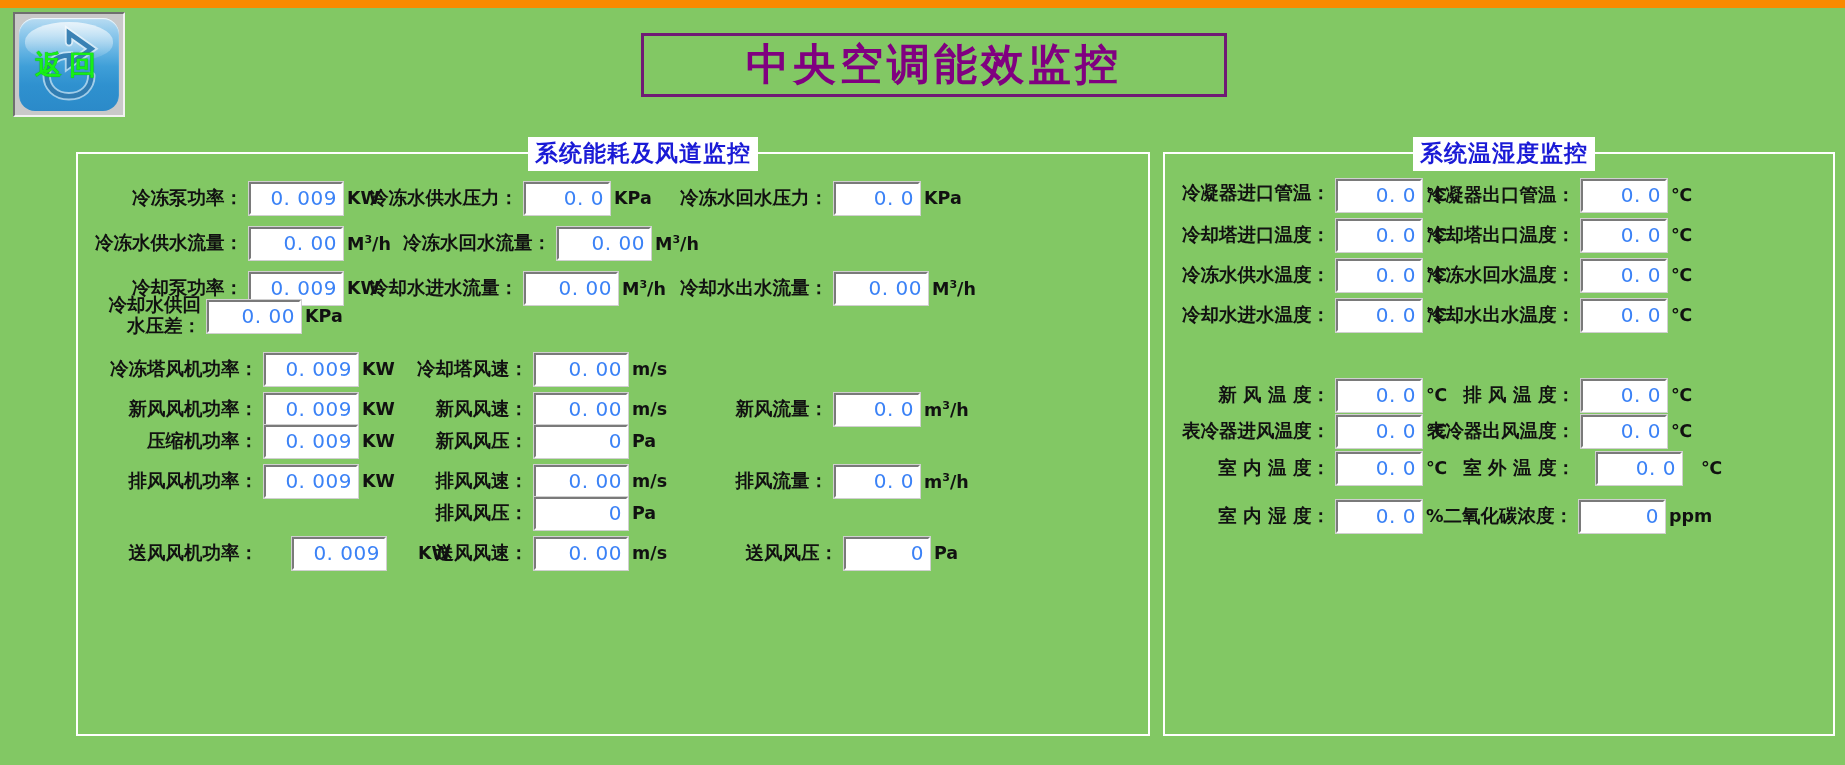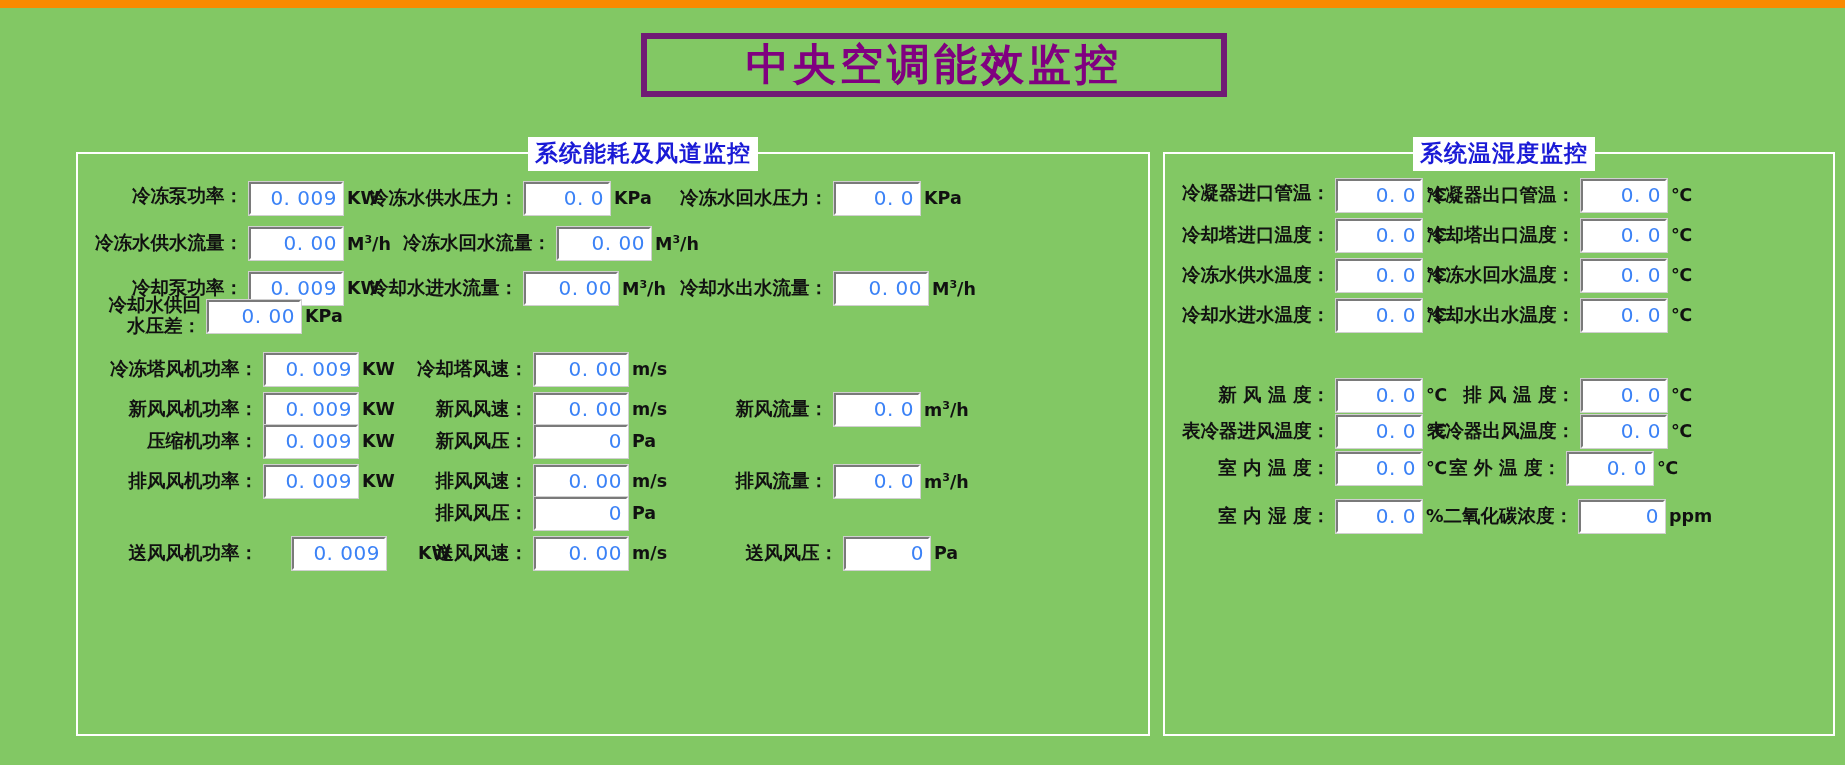--- a/index.html
+++ b/index.html
@@ -83,21 +83,21 @@
     letter-spacing: 7px;
     color: #17f017;
     text-shadow: 0 0 1px #0a8f0a;
   }
 
   
   .title-box {
     position: absolute;
     left: 641px; top: 33px;
     width: 586px; height: 64px;
-    border: 6px solid #701a75;
+    border: 3px solid #701a75;
     box-sizing: border-box;
     display: flex;
     align-items: center;
     justify-content: center;
   }
   .title-text {
     font-family: "DejaVu Serif", serif;
     font-size: 43px;
     font-weight: bold;
     color: #800080;
@@ -203,31 +203,44 @@
   .w86  { width: 86px; }
   .w94  { width: 94px; }
 </style>
 </head>
 <body>
 
 <div id="app">
 
   <div class="top-strip"></div>
 
+  <div class="back-btn">
+    <div class="back-btn-inner">
+      <svg class="back-arrow" viewBox="0 0 100 100">
+        <path d="M50 24 L50 14 L74 31 L50 48 L50 38
+                 C34 38 26 49 26 60 C26 72 35 82 50 82
+                 C65 82 74 72 74 60" fill="none" stroke="#ffffff" stroke-opacity="0.55" stroke-width="9" stroke-linecap="round"></path>
+        <path d="M50 24 L50 14 L74 31 L50 48 L50 38
+                 C34 38 26 49 26 60 C26 72 35 82 50 82
+                 C65 82 74 72 74 60" fill="none" stroke="#1d6fa8" stroke-opacity="0.85" stroke-width="5" stroke-linecap="round"></path>
+      </svg>
+      <div class="back-label">返回</div>
+    </div>
+  </div>
 
   <div class="title-box">
     <span class="title-text">中央空调能效监控</span>
   </div>
 
 
   <div class="panel" id="panel-left">
     <div class="panel-legend" id="legend-left">系统能耗及风道监控</div>
     <div id="left-fields">
         <div class="field" style="left: 30px; top: 27px;">
-          <div class="f-label" style="width: 135px; font-family: Liberation Mono, monospace;">冷冻泵功率：</div>
+          <div class="f-label" style="width: 135px;">冷冻泵功率：</div>
           <div class="f-value w94">0. 009</div>
           <div class="f-unit">KW</div>
         </div>
         <div class="field" style="left: 285px; top: 27px;">
           <div class="f-label" style="width: 155px;">冷冻水供水压力：</div>
           <div class="f-value w86">0. 0</div>
           <div class="f-unit">KPa</div>
         </div>
         <div class="field" style="left: 595px; top: 27px;">
           <div class="f-label" style="width: 155px;">冷冻水回水压力：</div>
@@ -398,21 +411,21 @@
         <div class="field" style="left: 255px; top: 260px;">
           <div class="f-label" style="width: 155px;">表冷器出风温度：</div>
           <div class="f-value w86">0. 0</div>
           <div class="f-unit">℃</div>
         </div>
         <div class="field" style="left: 10px; top: 297px;">
           <div class="f-label" style="width: 155px;">室 内 温 度：</div>
           <div class="f-value w86">0. 0</div>
           <div class="f-unit">℃</div>
         </div>
-        <div class="field" style="left: 241px; top: 297px;">
+        <div class="field" style="left: 255px; top: 297px; gap: 15px;">
           <div class="f-label" style="width: 155px;">室 外 温 度：</div>
           <div class="f-value w86">0. 0</div>
           <div class="f-unit">℃</div>
         </div>
         <div class="field" style="left: 10px; top: 345px;">
           <div class="f-label" style="width: 155px;">室 内 湿 度：</div>
           <div class="f-value w86">0. 0</div>
           <div class="f-unit">%</div>
         </div>
         <div class="field" style="left: 243px; top: 345px;">

